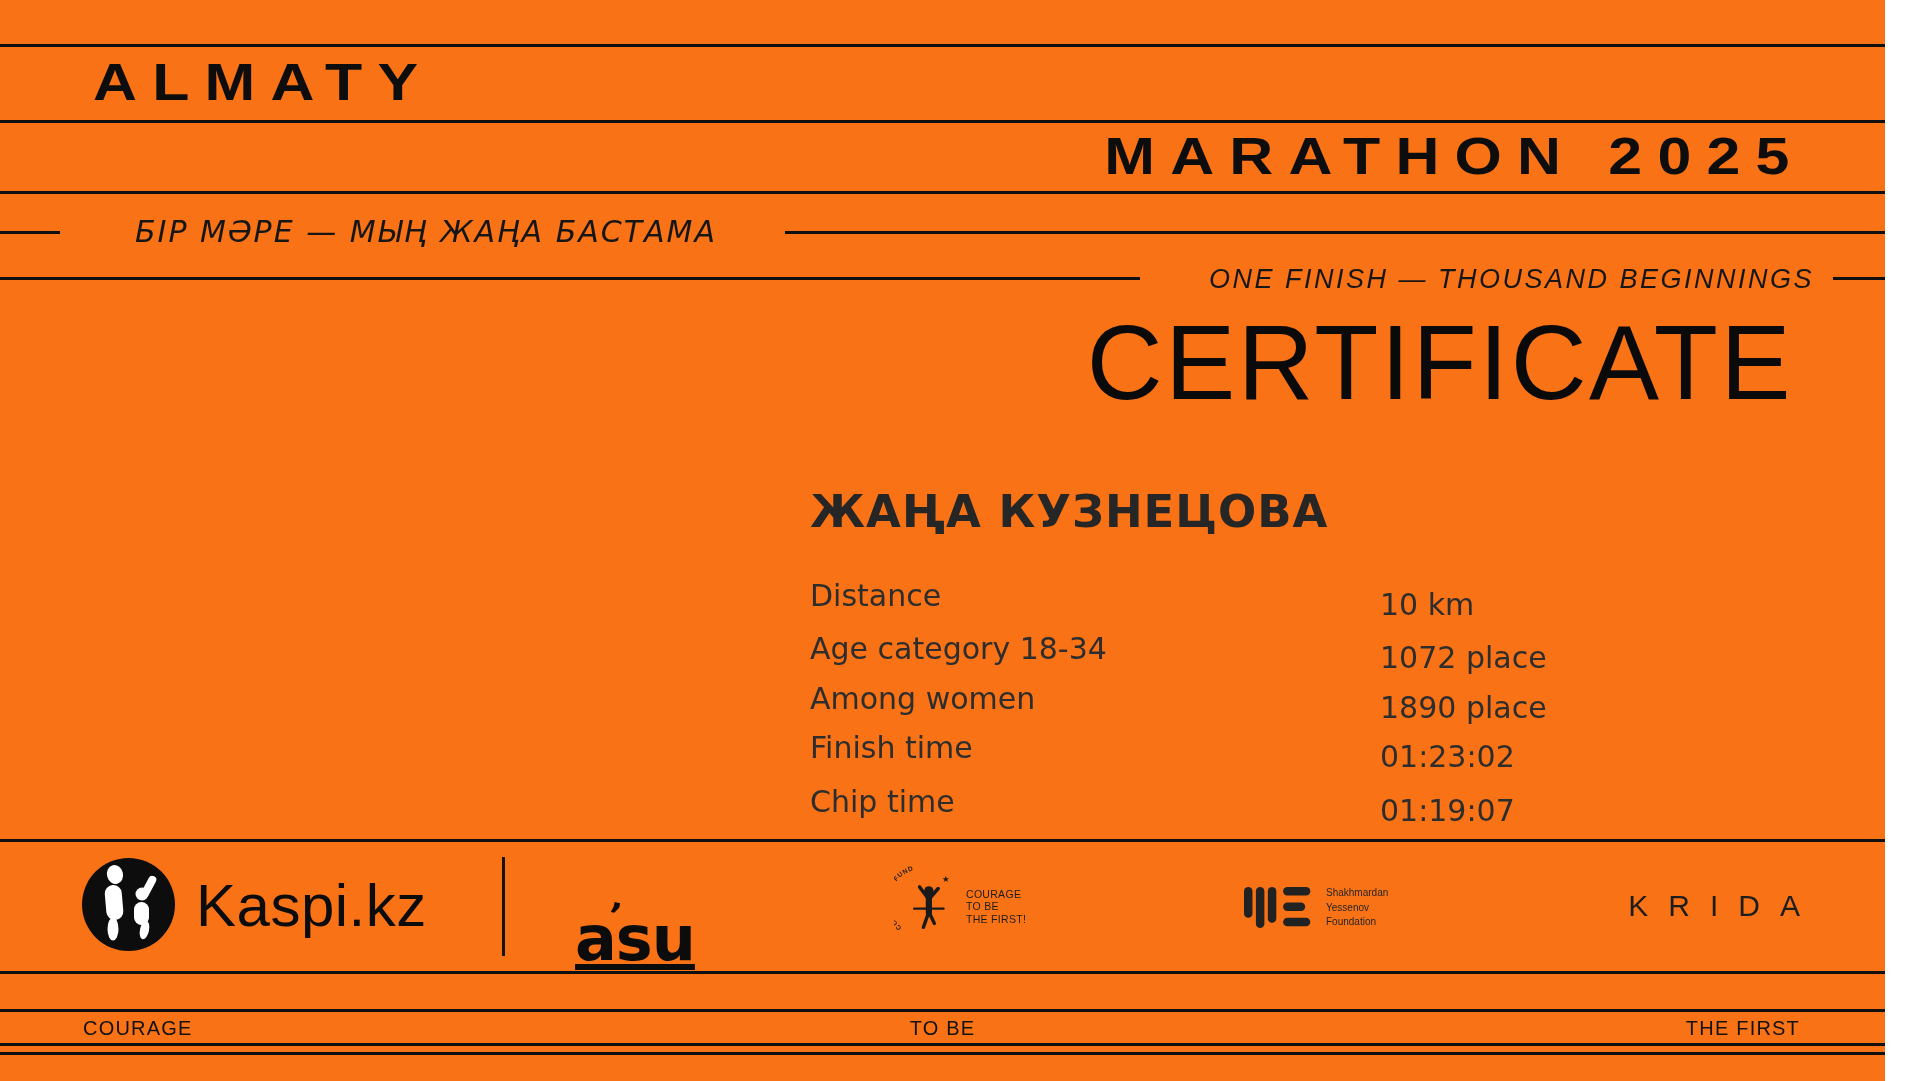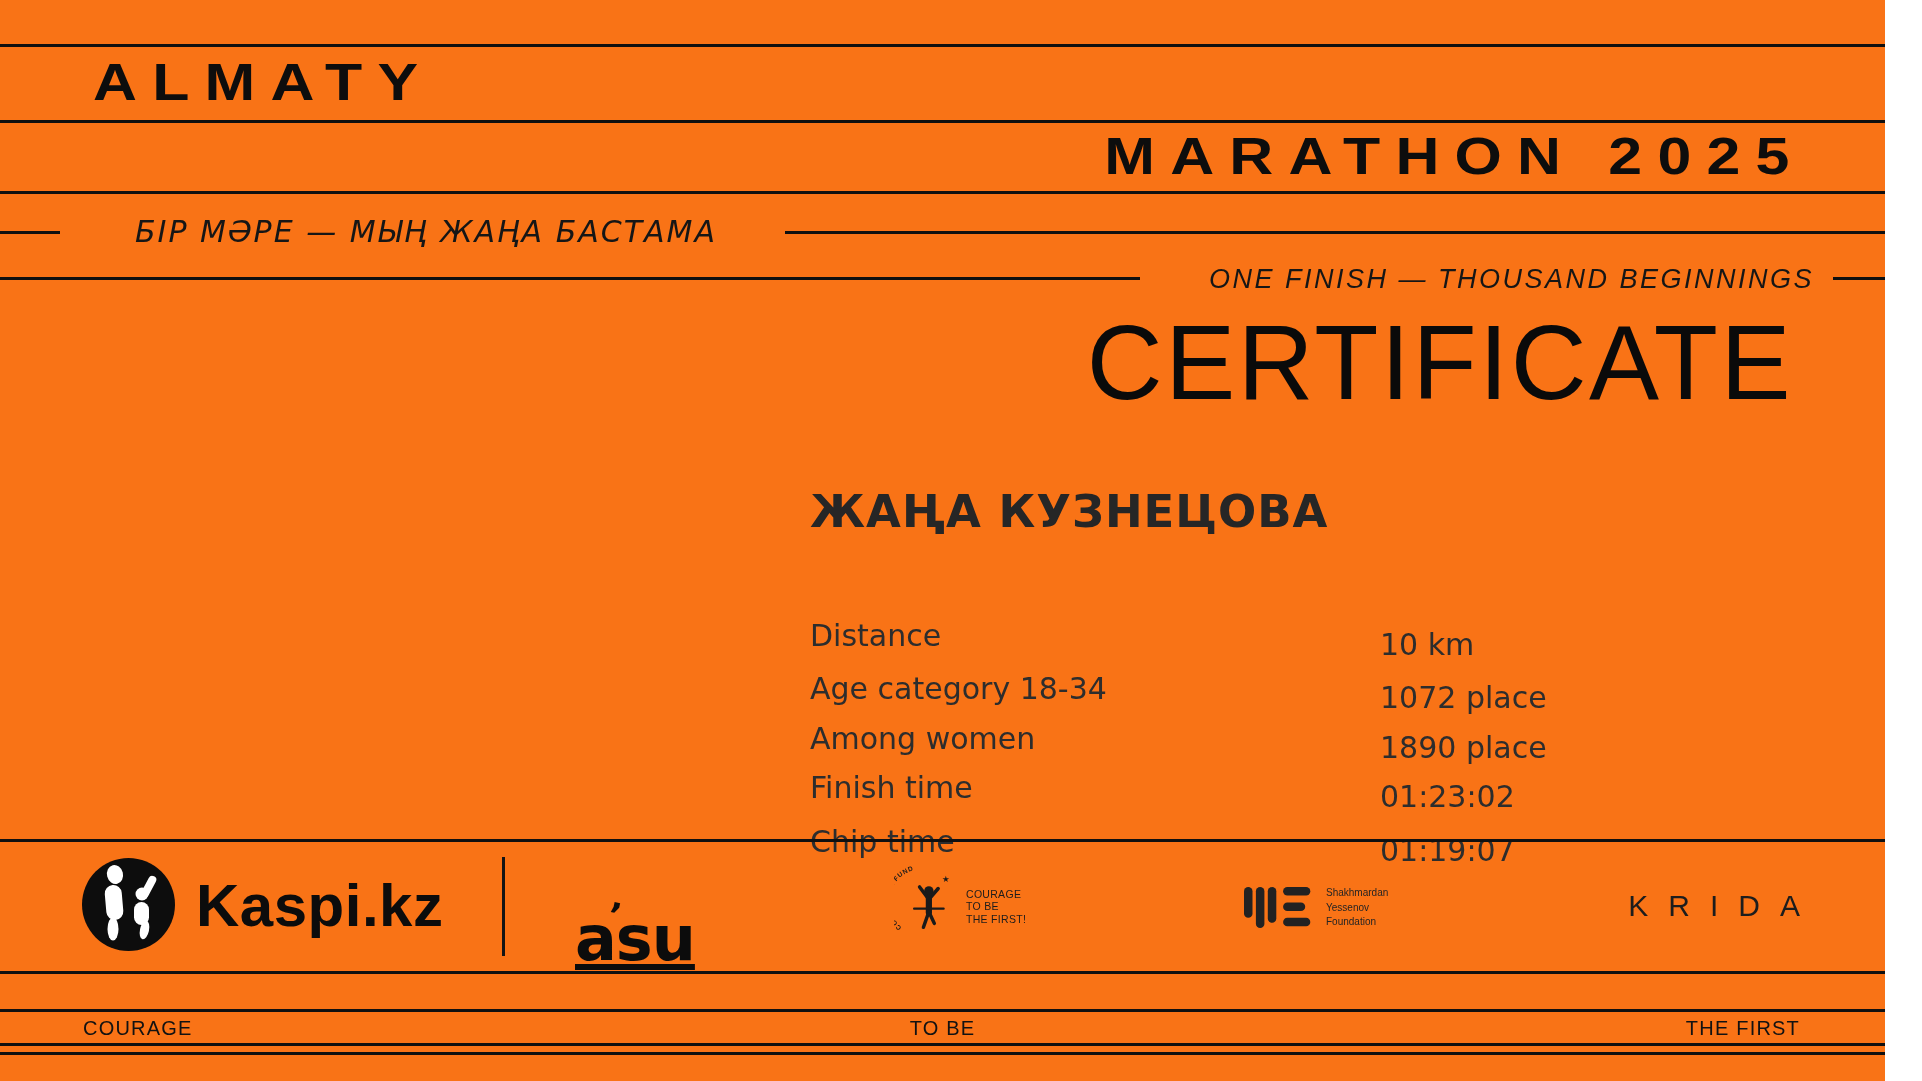--- a/index.html
+++ b/index.html
@@ -38,34 +38,34 @@
     font-weight:400;letter-spacing:2.5px;color:#0a0a0a;white-space:nowrap;
   }
 
   
   .p-name{
     position:absolute;left:810px;top:488px;font-size:45px;line-height:48px;
     font-weight:700;letter-spacing:1px;color:#262626;
     font-family:"DejaVu Sans",sans-serif;white-space:nowrap;
   }
   .results{position:absolute;left:810px;top:579px;width:900px;
-    font-family:"DejaVu Sans",sans-serif;color:#2d2d2d;margin-top:40px;}
+    font-family:"DejaVu Sans",sans-serif;color:#2d2d2d;}
   .rrow{display:flex;height:33px;font-size:30px;line-height:33px;}
   .rrow:nth-child(2){margin-top:20px;}
   .rrow:nth-child(3){margin-top:17px;}
   .rrow:nth-child(4){margin-top:16px;}
   .rrow:nth-child(5){margin-top:21px;}
   .rlabel{width:570px;}
   .rvalue{transform:translateY(9px);}
 
   
   .kaspi-logo{position:absolute;left:82px;top:858px;}
   .kaspi-word{
     position:absolute;left:196px;top:876px;font-size:60px;line-height:60px;
-    font-weight:700;letter-spacing:0.5px;color:#0c0c0c;white-space:nowrap;
+    font-weight:400;letter-spacing:0.5px;color:#0c0c0c;white-space:nowrap;
   }
   .vdivider{position:absolute;left:502px;top:857px;width:2.5px;height:99px;background:#141414;}
   .asu{position:absolute;left:575px;top:908px;font-family:"DejaVu Sans",sans-serif;
     font-weight:700;font-size:62px;line-height:62px;color:#0c0c0c;letter-spacing:-1px;text-decoration:underline;}
   .asu .accent{position:absolute;left:33px;top:-10px;font-size:34px;line-height:34px;
     transform:rotate(12deg);letter-spacing:0;}
   .fund{position:absolute;left:894px;top:860px;display:flex;}
   .fund-text{margin-left:10px;margin-top:28px;font-size:10.5px;line-height:12.3px;
     letter-spacing:0.3px;color:#1c1c1c;white-space:nowrap;}
   .yessenov{position:absolute;left:1244px;top:884px;display:flex;}

